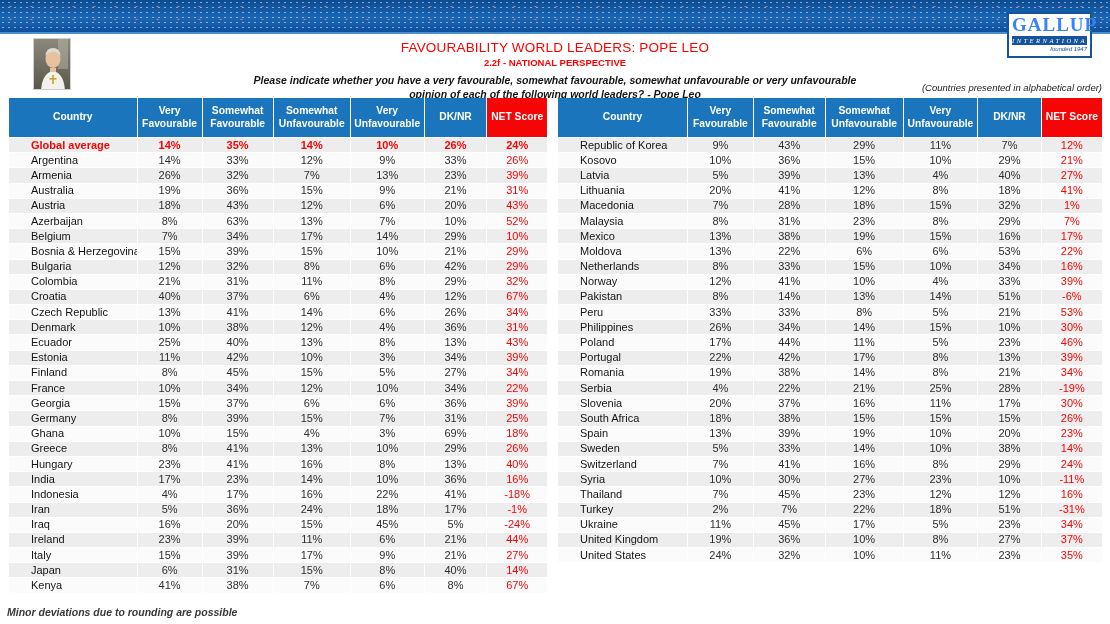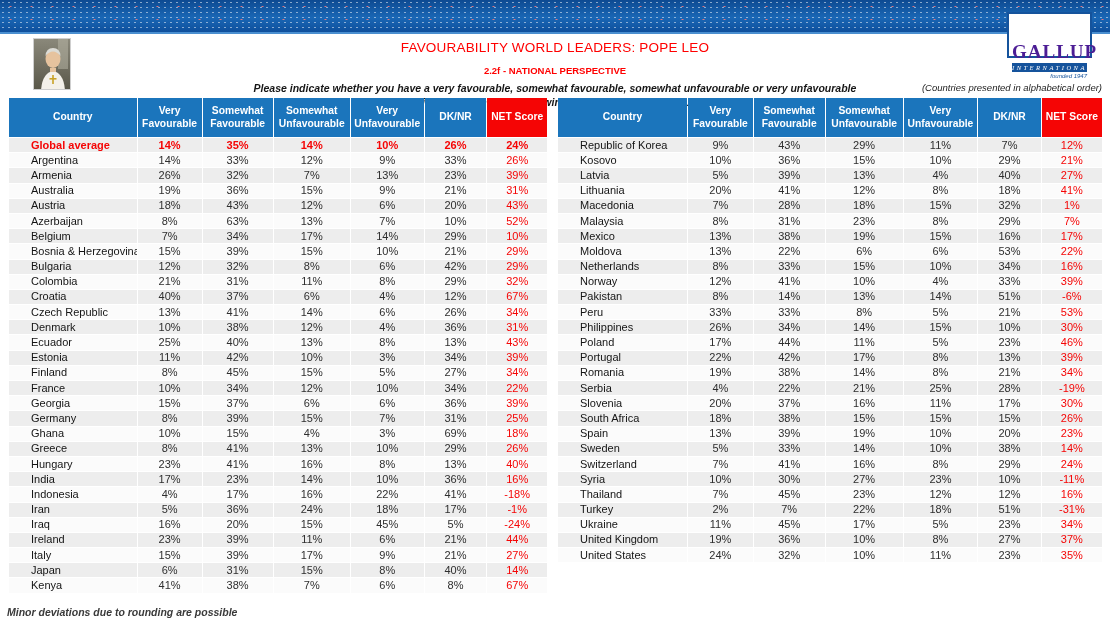--- a/index.html
+++ b/index.html
@@ -24,30 +24,30 @@
     border-bottom:2px solid #4a8fd0;
   }
 
   
   .pope{position:absolute;left:33px;top:38px;width:38px;height:52px;
     border:1px solid #cfcfcf;background:#77766a;overflow:hidden;}
 
   
   .title-block{position:absolute;left:150px;right:150px;top:40px;text-align:center;}
   .main-title{color:#FF0000;font-weight:400;font-size:13.5px;letter-spacing:.2px;}
-  .sub-title{color:#FF0000;font-weight:700;font-size:9.5px;margin-top:10px;}
+  .sub-title{color:#FF0000;font-weight:700;font-size:9.5px;margin-top:2px;}
   .question{margin-top:6px;color:#161616;font-weight:700;font-style:italic;font-size:10.5px;line-height:1.3;}
 
   .alpha-note{position:absolute;right:8px;top:82px;font-size:9.5px;font-style:italic;color:#222;}
 
   
   .logo{position:absolute;left:1007px;top:12px;width:85px;height:46px;
     background:#fff;border:2px solid #15539c;padding:1px 3px 0 3px;}
-  .logo-name{font-family:"Liberation Serif", serif;font-weight:700;color:#4c1d95;
-    font-size:19px;line-height:20px;letter-spacing:1px;margin-top:27px;}
+  .logo-name{font-family:"Liberation Serif", serif;font-weight:700;color:#3b82f6;
+    font-size:19px;line-height:20px;letter-spacing:1px;}
   .logo-intl{background:#15539c;color:#fff;font-family:"Liberation Serif", serif;
     font-style:italic;font-size:6.5px;letter-spacing:2.5px;text-align:center;
     padding:1px 0;margin-top:1px;}
   .logo-founded{color:#15539c;font-style:italic;font-size:6px;text-align:right;margin-top:1px;}
 
   
   .tbl-wrap{position:absolute;top:97px;}
   .tbl-left{left:8px;width:540px;}
   .tbl-right{left:557px;width:546px;}
   table{width:100%;table-layout:fixed;border-collapse:separate;border-spacing:1px;}

